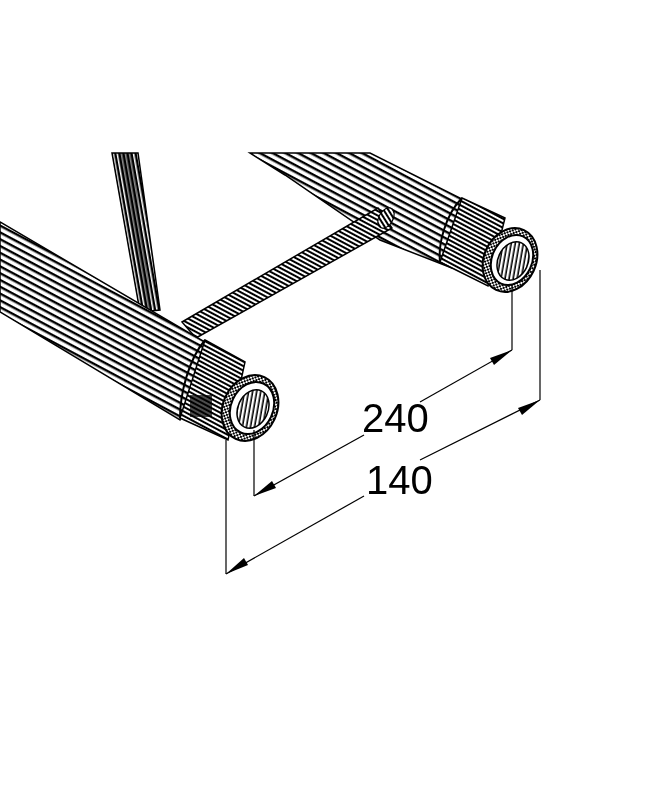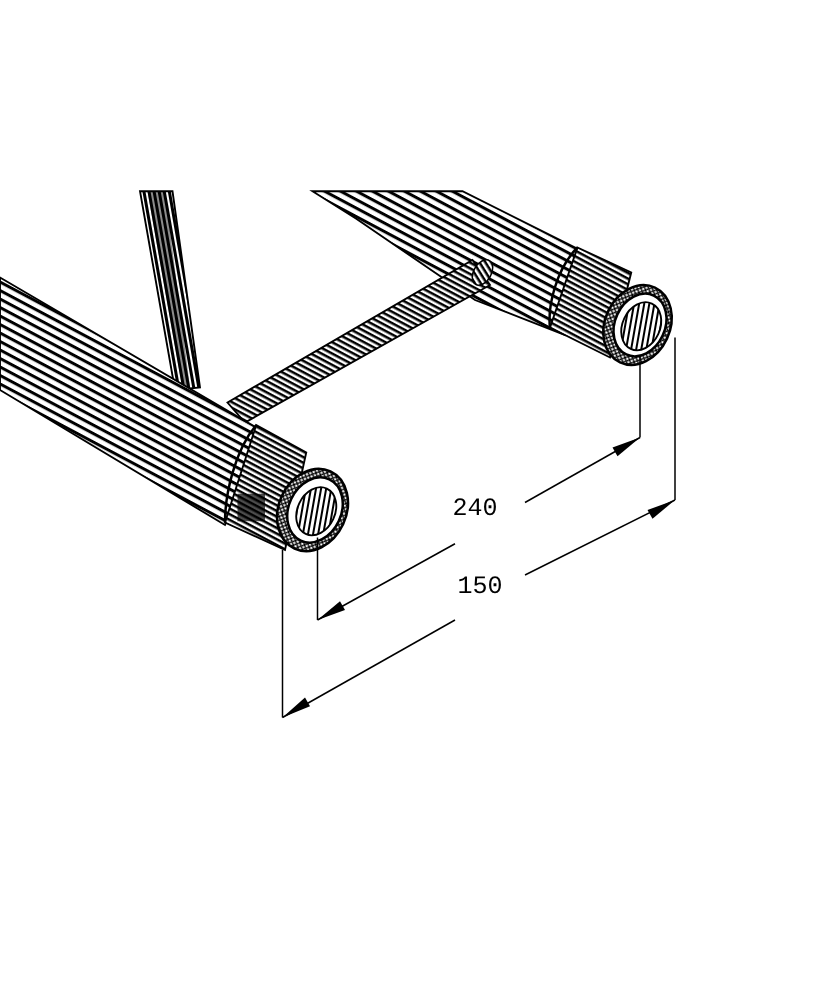--- a/index.html
+++ b/index.html
@@ -1,21 +1,21 @@
 <!DOCTYPE html>
 <html><head>
 <meta charset="utf-8">
 <style>
   html, body { margin: 0; padding: 0; background: #ffffff; }
   body { width: 650px; height: 794px; overflow: hidden; position: relative; }
   #stage { position: absolute; left: 0; top: 0; width: 650px; height: 794px; }
   .dim-label {
     position: absolute;
-    font-family: Liberation Mono, monospace;
-    font-size: 20px;
+    font-family: Liberation Sans, sans-serif;
+    font-size: 40px;
     color: #000;
     line-height: 1;
   }
 </style>
 </head>
 <body>
 
 <div id="stage">
 <svg width="650" height="794" viewBox="0 0 650 794" xmlns="http://www.w3.org/2000/svg">
   <defs>
@@ -90,14 +90,14 @@
     <line x1="226" y1="440" x2="226" y2="574"></line>
     <line x1="540" y1="270" x2="540" y2="400"></line>
     <line x1="226" y1="574" x2="364" y2="496"></line>
     <line x1="420" y1="460" x2="540" y2="400"></line>
     <polygon points="226,574 244,558 248,565" fill="#000" stroke="none"></polygon>
     <polygon points="540,400 522,415 518,408" fill="#000" stroke="none"></polygon>
   </g>
 </svg>
 
 <div class="dim-label" style="left:362px; top:398px;">240</div>
-<div class="dim-label" style="left:366px; top:460px;">150</div>
+<div class="dim-label" style="left:366px; top:460px;">140</div>
 </div>
 
 </body></html>

